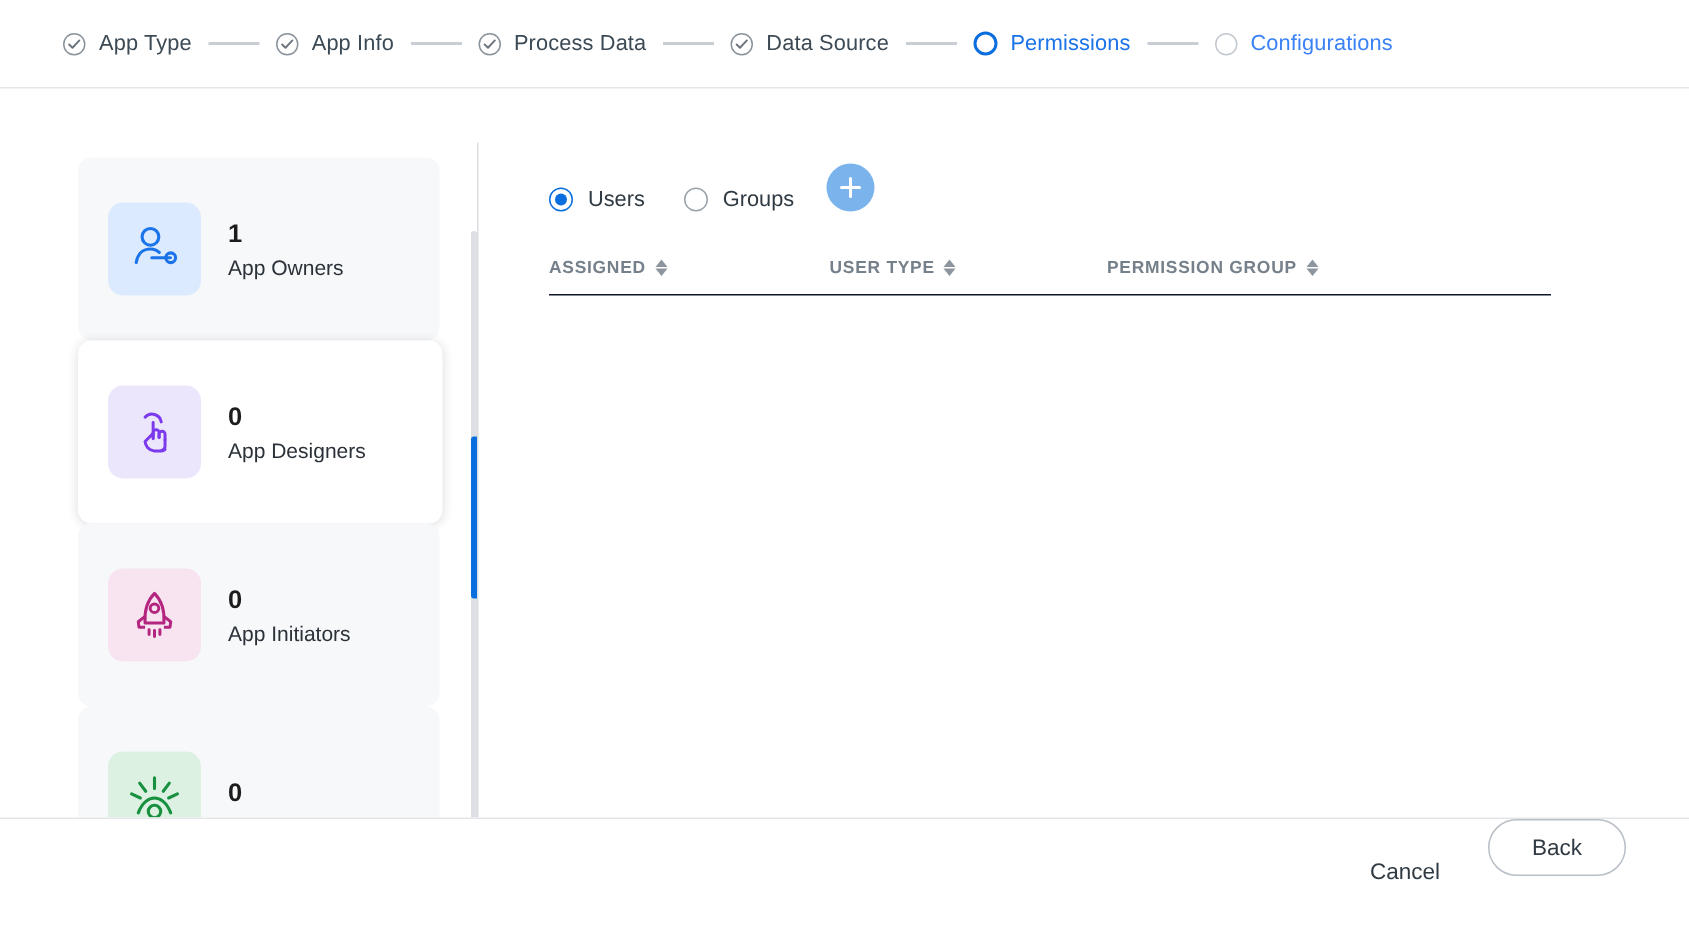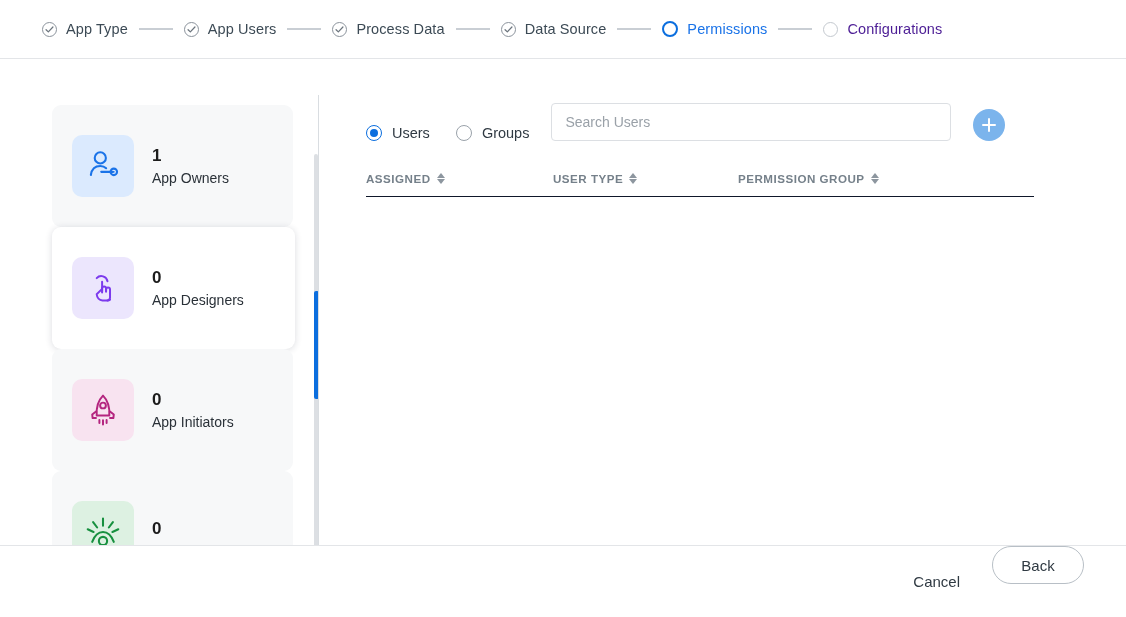--- a/index.html
+++ b/index.html
@@ -27,21 +27,21 @@
     align-items: center;
     gap: 9px;
     white-space: nowrap;
   }
   .step-label {
     font-size: 14.5px;
     color: #3c4a55;
     letter-spacing: .1px;
   }
   .step.active .step-label { color: #1a73e8; font-weight: 400; }
-  .step.pending .step-label { color: #4c1d95; text-align: right; }
+  .step.pending .step-label { color: #3b82f6; text-align: right; }
 
   .step-circle {
     width: 15px; height: 15px;
     border-radius: 50%;
     border: 1.4px solid #8b939c;
     display: flex; align-items: center; justify-content: center;
     flex: none;
   }
   .step-circle svg { display: block; }
   .step.active .step-circle {
@@ -287,21 +287,21 @@
     <span class="step-label">App Type</span>
   </div>
   <span class="step-connector"></span>
 
   <div class="step completed">
     <span class="step-circle">
       <svg width="9" height="9" viewBox="0 0 10 10">
           <path d="M1.2 5.2 L3.7 7.6 L8.8 2.2" fill="none" stroke="#6b747d" stroke-width="1.4" stroke-linecap="round" stroke-linejoin="round"></path>
         </svg>
     </span>
-    <span class="step-label">App Users</span>
+    <span class="step-label">App Info</span>
   </div>
   <span class="step-connector"></span>
 
   <div class="step completed">
     <span class="step-circle">
       <svg width="9" height="9" viewBox="0 0 10 10">
           <path d="M1.2 5.2 L3.7 7.6 L8.8 2.2" fill="none" stroke="#6b747d" stroke-width="1.4" stroke-linecap="round" stroke-linejoin="round"></path>
         </svg>
     </span>
     <span class="step-label">Process Data</span>
@@ -413,21 +413,20 @@
         <label class="radio-item checked">
           <span class="radio-dot"></span>
           <span class="radio-label">Users</span>
         </label>
         <label class="radio-item">
           <span class="radio-dot"></span>
           <span class="radio-label">Groups</span>
         </label>
       </div>
 
-      <input class="search-box" type="text" placeholder="Search Users" style="">
 
       <button class="add-btn">
         <span class="add-btn-inner">
           <span class="plus-h"></span>
             <span class="plus-v"></span>
         </span>
       </button>
     </div>
 
     <div class="table-wrap">

